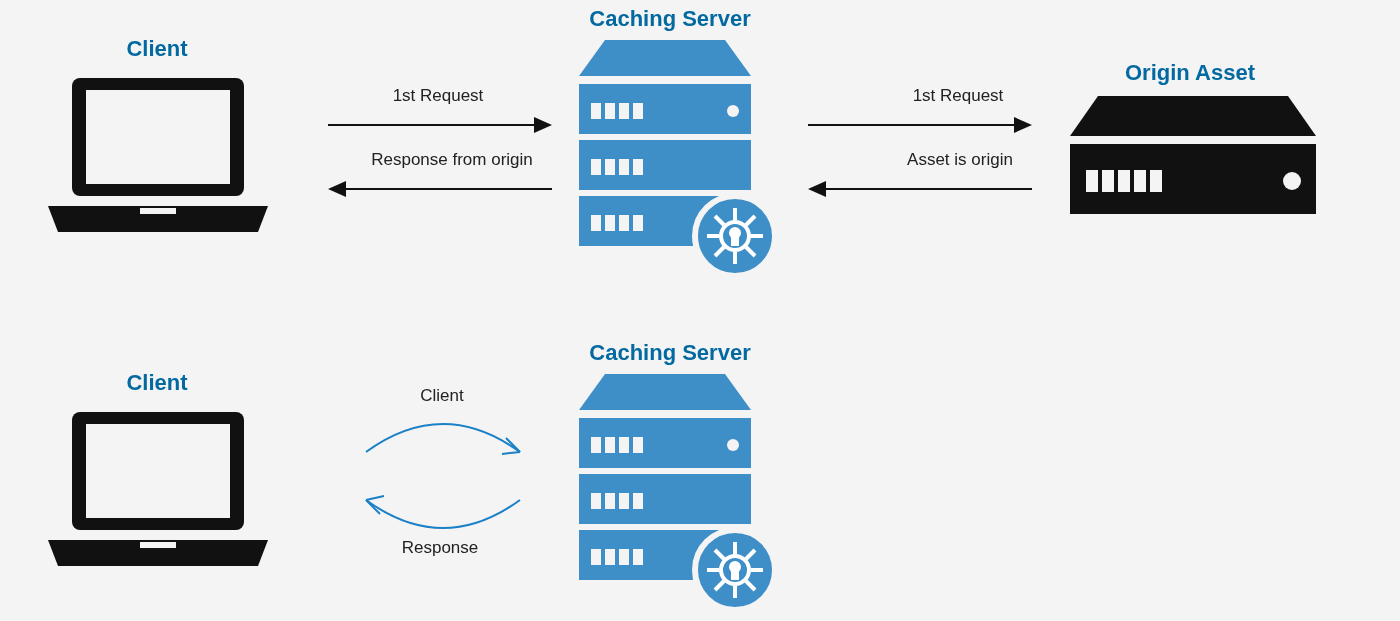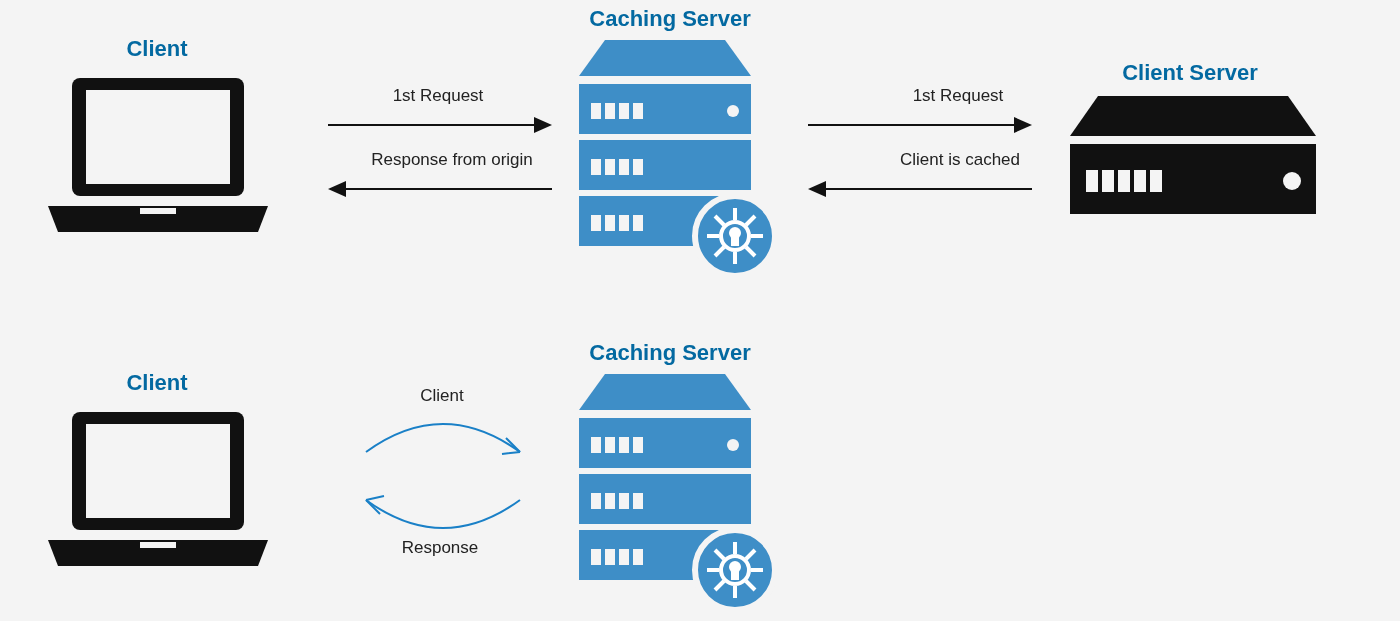--- a/index.html
+++ b/index.html
@@ -77,21 +77,21 @@
       <line x1="140" y1="176" x2="149" y2="185"></line>
       <line x1="171" y1="207" x2="180" y2="216"></line>
       <line x1="180" y1="176" x2="171" y2="185"></line>
       <line x1="149" y1="207" x2="140" y2="216"></line>
     </g>
     <circle cx="160" cy="193" r="6" fill="#fff"></circle>
     <rect x="156" y="196" width="8" height="10" fill="#fff"></rect>
   </svg>
 </div>
 
-<div class="title" style="left:1110px;top:60px;width:160px;">Client Server</div>
+<div class="title" style="left:1110px;top:60px;width:160px;">Origin Asset</div>
 <div class="icon-wrap" style="left:1068px;top:96px;">
   <svg width="250" height="130" viewBox="0 0 250 130">
     <path d="M30 0 H220 L248 40 H2 Z" fill="#111"></path>
     <rect x="2" y="48" width="246" height="70" fill="#111"></rect>
     <g fill="#f4f4f4">
       <rect x="18" y="74" width="12" height="22"></rect>
         <rect x="34" y="74" width="12" height="22"></rect>
         <rect x="50" y="74" width="12" height="22"></rect>
         <rect x="66" y="74" width="12" height="22"></rect>
         <rect x="82" y="74" width="12" height="22"></rect>
@@ -123,21 +123,21 @@
   </svg>
 </div>
 <div class="arrow-label" style="left:878px;top:86px;width:160px;">1st Request</div>
 
 <div class="icon-wrap" style="left:808px;top:180px;">
   <svg width="224" height="18" viewBox="0 0 224 18">
     <line x1="224" y1="9" x2="14" y2="9" stroke="#111" stroke-width="2"></line>
     <path d="M0 9 L18 1 L18 17 Z" fill="#111"></path>
   </svg>
 </div>
-<div class="arrow-label" style="left:870px;top:150px;width:180px;">Client is cached</div>
+<div class="arrow-label" style="left:870px;top:150px;width:180px;">Asset is origin</div>
 
 <div class="title" style="left:117px;top:370px;width:80px;">Client</div>
 <div class="icon-wrap" style="left:44px;top:406px;">
   <svg width="228" height="170" viewBox="0 0 228 170">
     <rect x="28" y="6" width="172" height="118" rx="8" fill="#111"></rect>
     <rect x="42" y="18" width="144" height="94" fill="#f4f4f4"></rect>
     <path d="M4 134 H224 L214 160 H14 Z" fill="#111"></path>
     <rect x="96" y="136" width="36" height="6" fill="#f4f4f4"></rect>
   </svg>
 </div>

